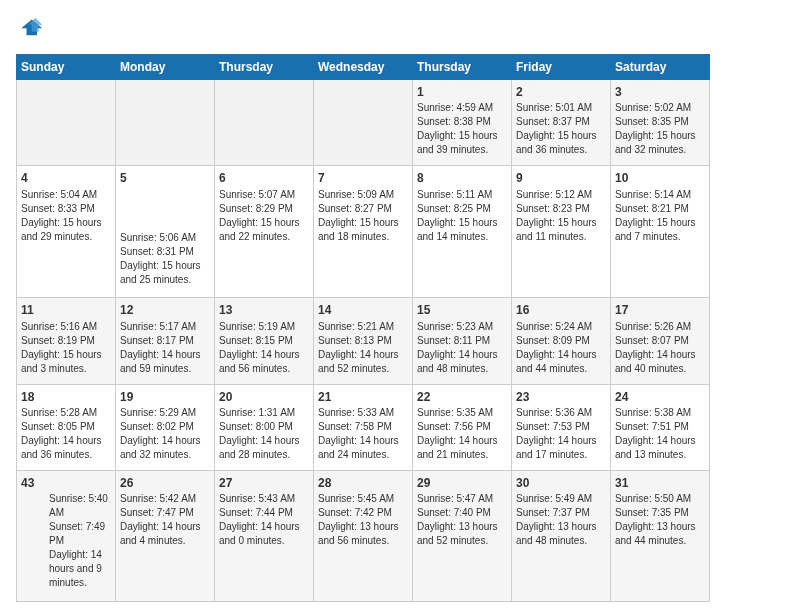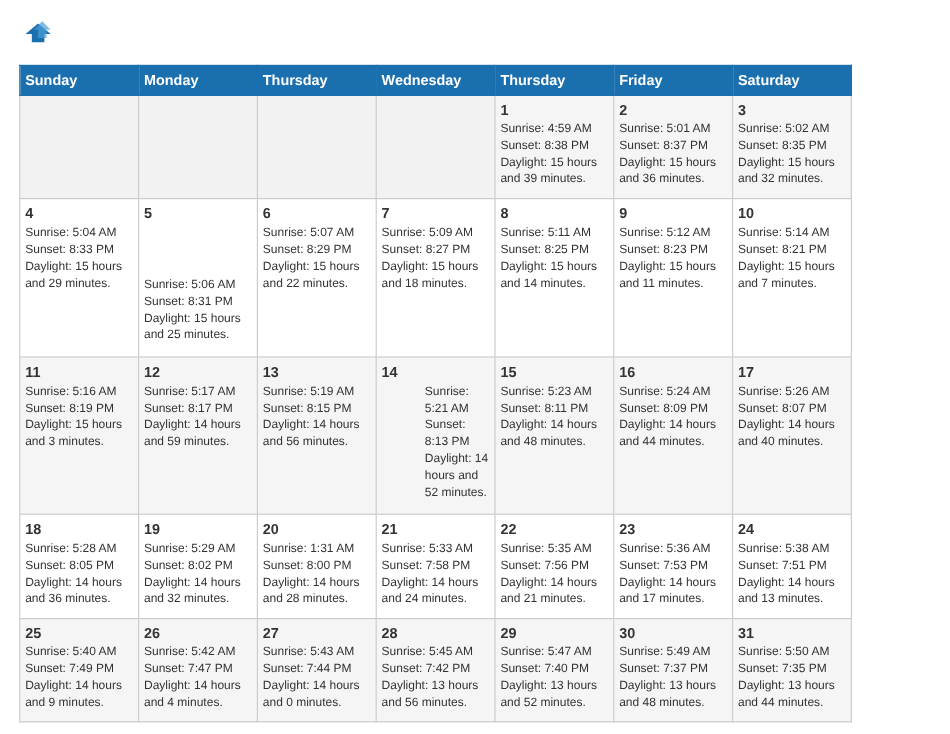--- a/index.html
+++ b/index.html
@@ -228,21 +228,21 @@
 Daylight: 14 hours and 59 minutes.</div>
             </td>
             <td>
               <span class="day-num">13</span>
               <div class="day-info" style="white-space: pre-line;">Sunrise: 5:19 AM
 Sunset: 8:15 PM
 Daylight: 14 hours and 56 minutes.</div>
             </td>
             <td>
               <span class="day-num">14</span>
-              <div class="day-info" style="white-space: pre-line; margin-left: 36px;">Sunrise: 5:21 AM
+              <div class="day-info" style="white-space: pre-line;">Sunrise: 5:21 AM
 Sunset: 8:13 PM
 Daylight: 14 hours and 52 minutes.</div>
             </td>
             <td>
               <span class="day-num">15</span>
               <div class="day-info" style="white-space: pre-line;">Sunrise: 5:23 AM
 Sunset: 8:11 PM
 Daylight: 14 hours and 48 minutes.</div>
             </td>
             <td>
@@ -297,22 +297,22 @@
             </td>
             <td>
               <span class="day-num">24</span>
               <div class="day-info" style="white-space: pre-line;">Sunrise: 5:38 AM
 Sunset: 7:51 PM
 Daylight: 14 hours and 13 minutes.</div>
             </td>
           </tr>
           <tr>
             <td>
-              <span class="day-num">25</span>
-              <div class="day-info" style="white-space: pre-line;">Sunrise: 5:40 AM
+              <span class="day-num">43</span>
+              <div class="day-info" style="white-space: pre-line; margin-left: 28px;">Sunrise: 5:40 AM
 Sunset: 7:49 PM
 Daylight: 14 hours and 9 minutes.</div>
             </td>
             <td>
               <span class="day-num">26</span>
               <div class="day-info" style="white-space: pre-line;">Sunrise: 5:42 AM
 Sunset: 7:47 PM
 Daylight: 14 hours and 4 minutes.</div>
             </td>
             <td>

